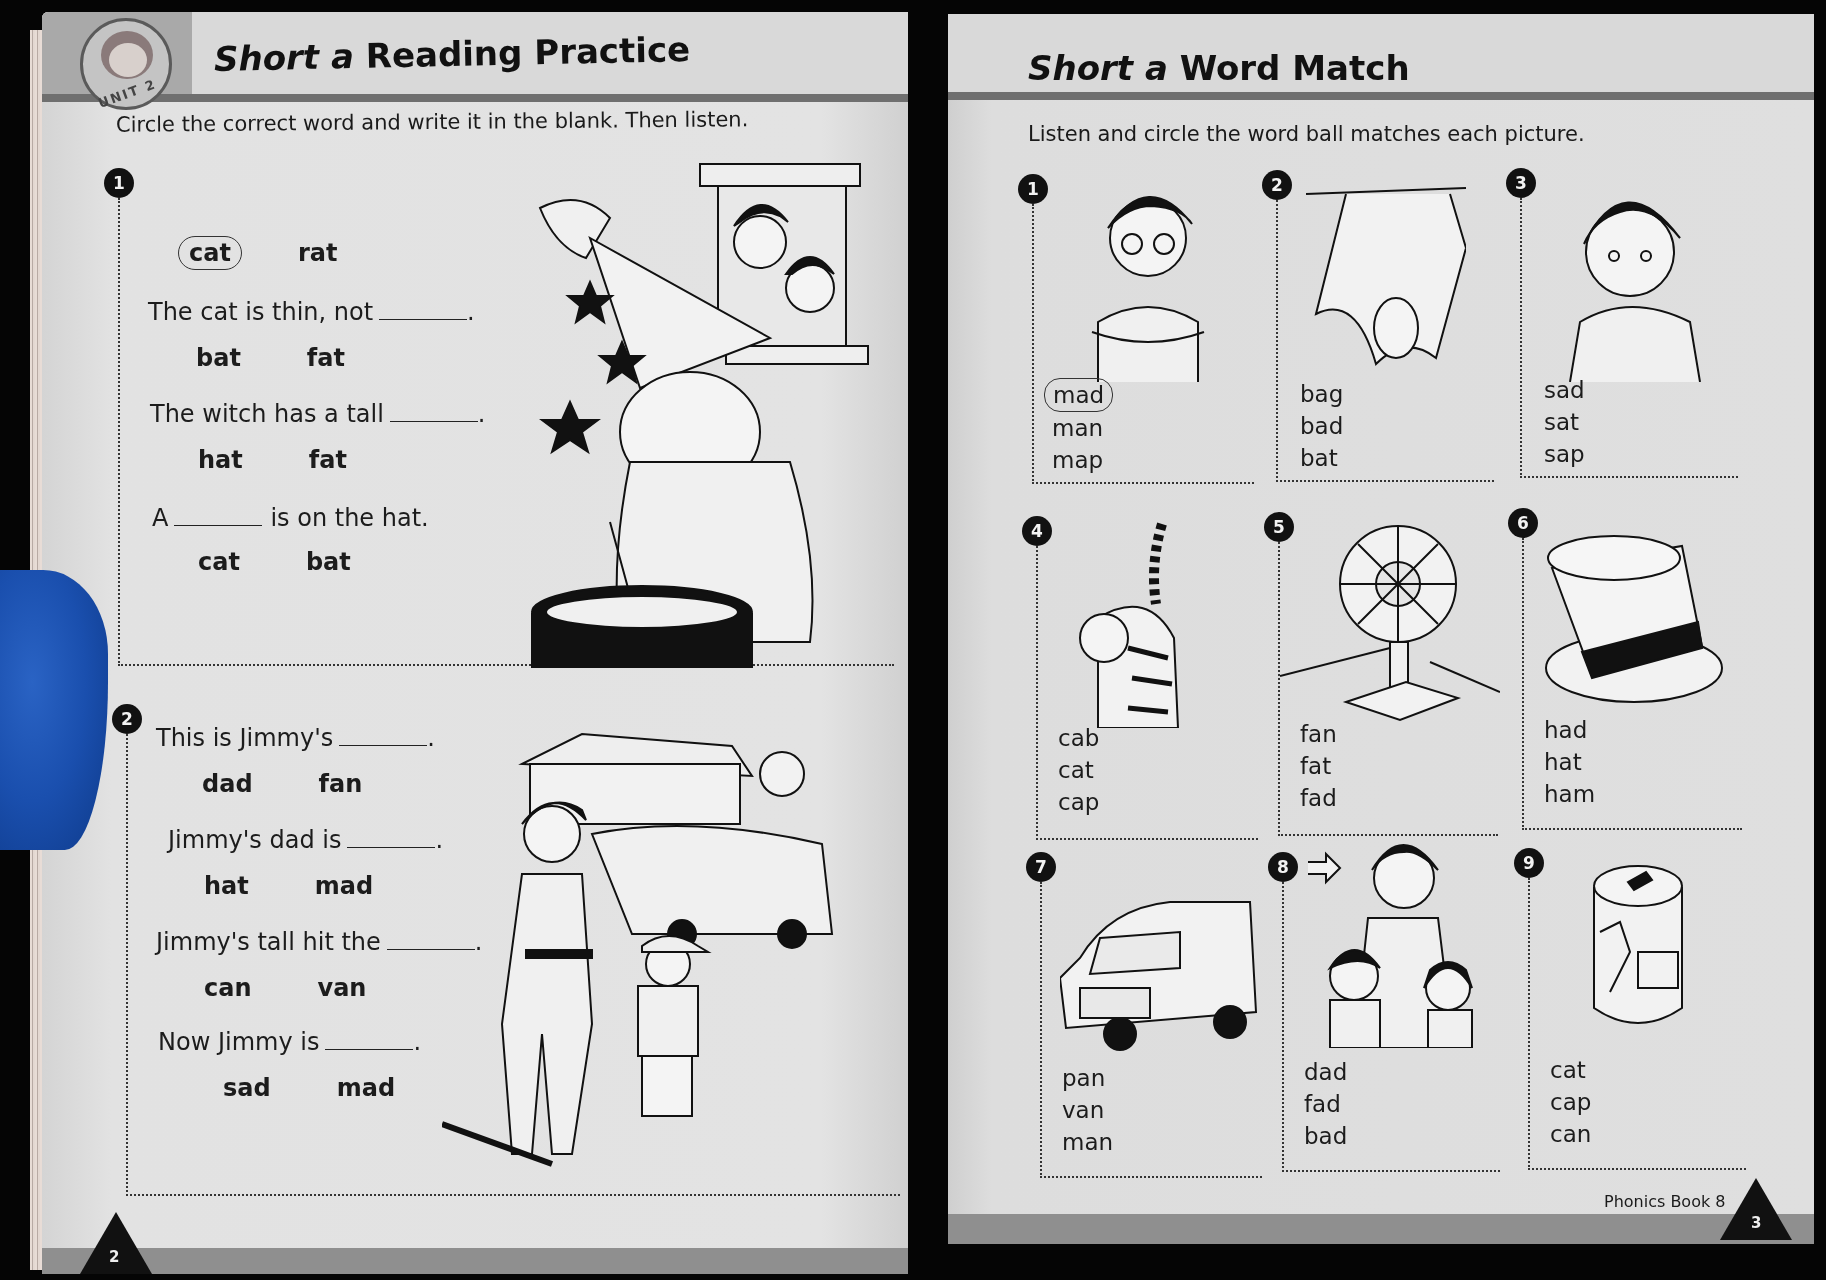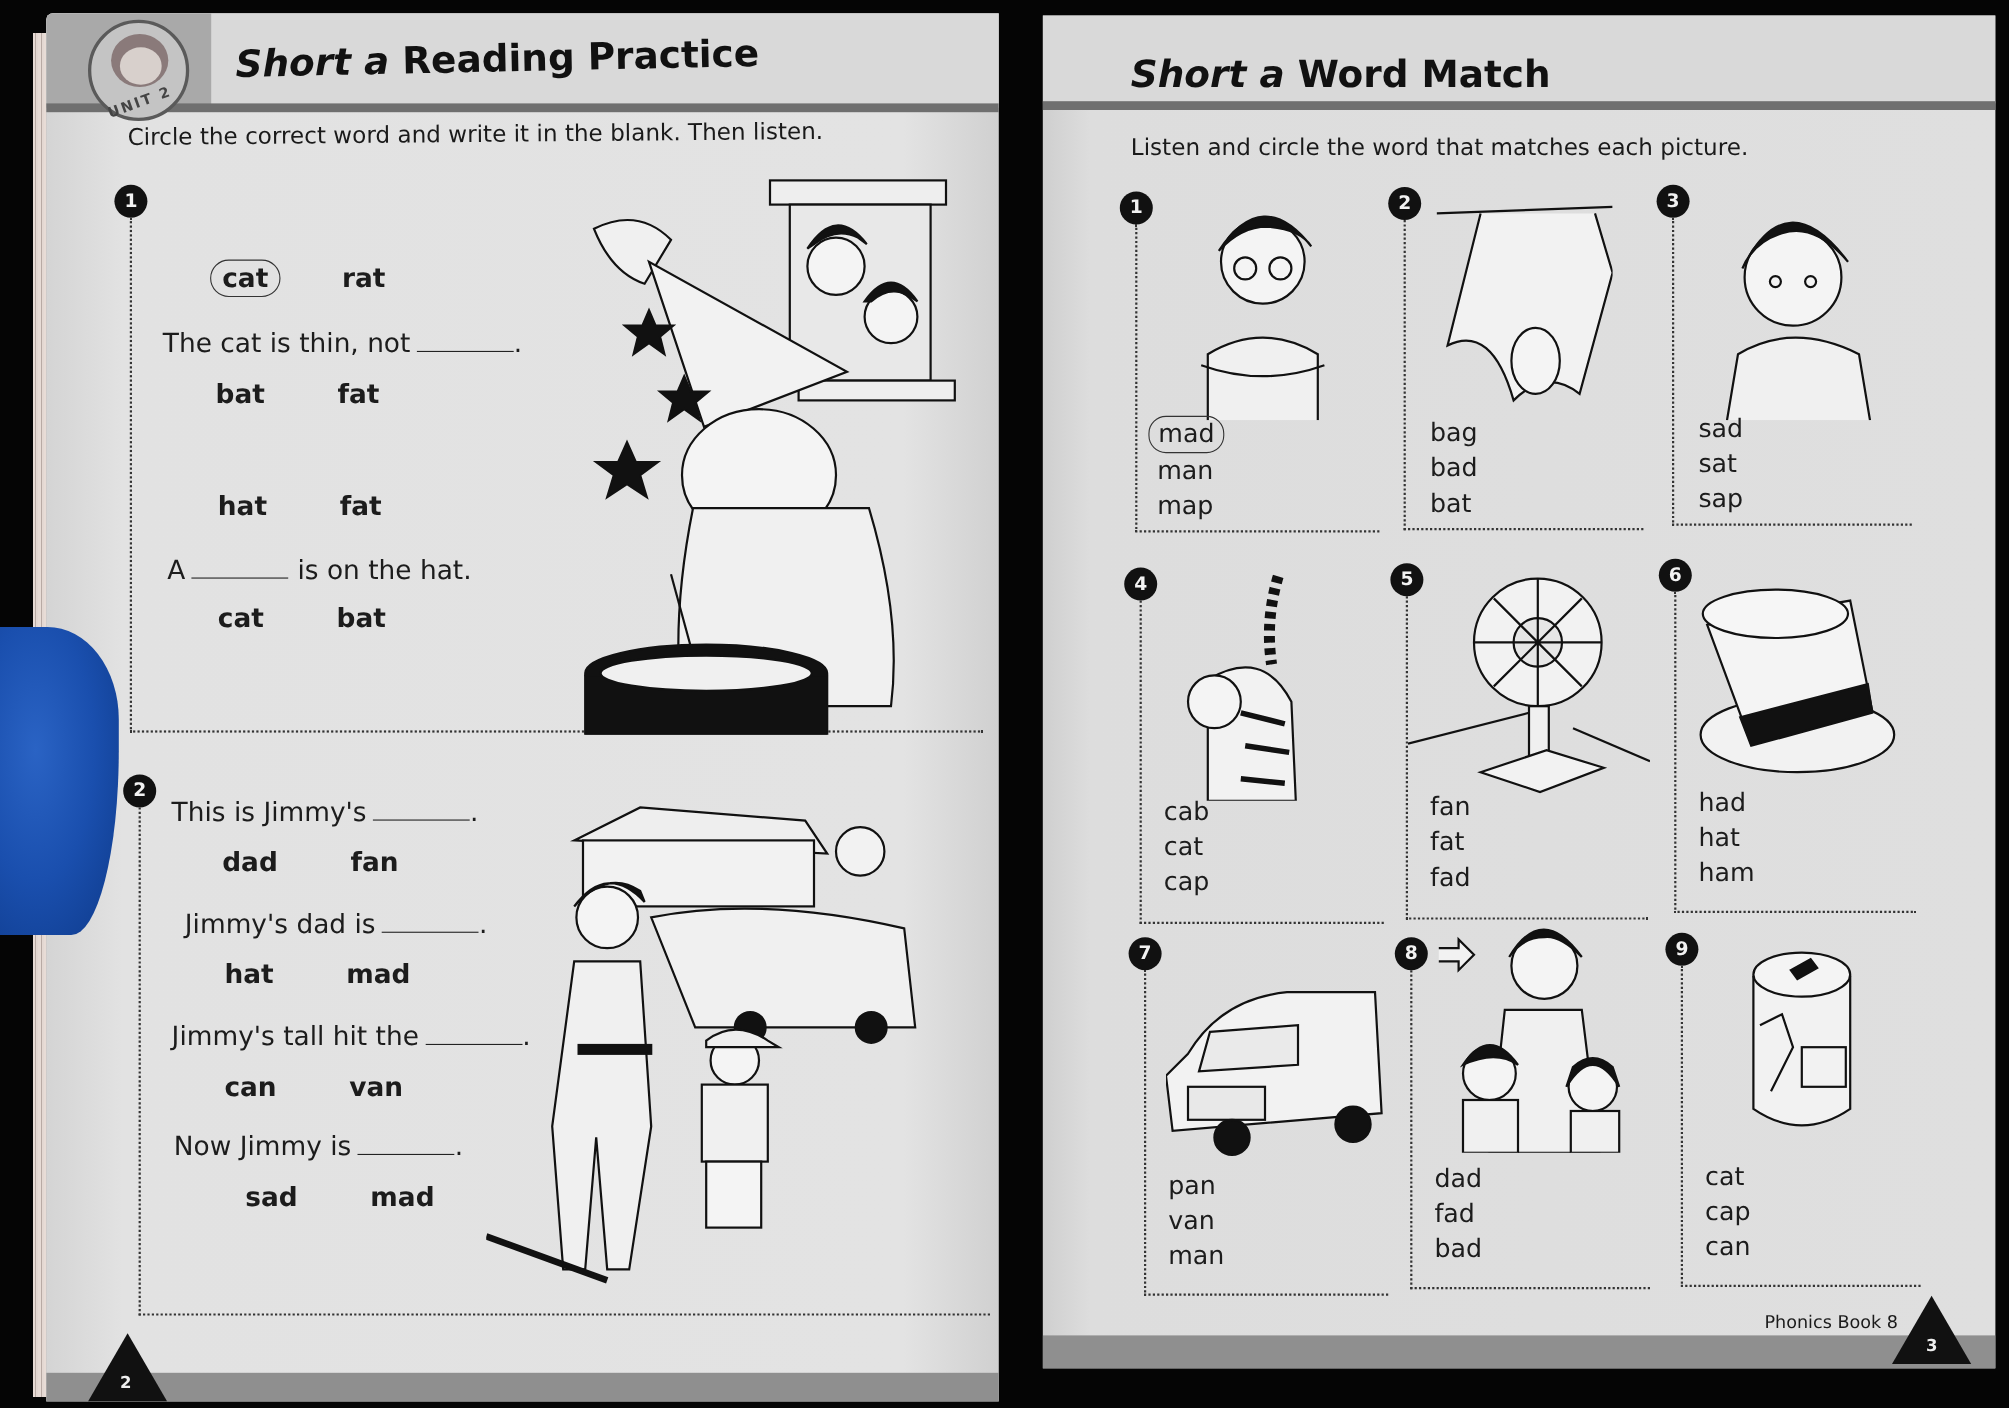--- a/index.html
+++ b/index.html
@@ -78,31 +78,34 @@
   </div>
 
   <div class="page-title">
     <em>Short a</em><span> Reading Practice</span>
   </div>
   <div class="instructions">Circle the correct word and write it in the blank. Then listen.</div>
 
   <div class="num-badge" style="left:62px;top:156px;">1</div>
   <div class="dotted-box" style="left:76px;top:186px;width:776px;height:468px;"></div>
 
-  <div class="choices" style="left:149px;top:224px;">
+  <div class="choices" style="left:136px;top:224px;">
     <span class="circled">cat</span><span>rat</span>
   </div>
 
   <div class="sentence" style="left:106px;top:286px;">
     <span>The cat is thin, not</span><span class="blank"></span><span>.</span>
   </div>
   <div class="choices" style="left:144px;top:330px;">
     <span>bat</span><span>fat</span>
   </div>
 
+  <div class="sentence" style="left:108px;top:388px;">
+    <span>The witch has a tall</span><span class="blank"></span><span>.</span>
+  </div>
   <div class="choices" style="left:146px;top:432px;">
     <span>hat</span><span>fat</span>
   </div>
 
   <div class="sentence" style="left:110px;top:492px;">
     <span>A</span><span class="blank" style="margin-right:8px;"></span><span>is on the hat.</span>
   </div>
   <div class="choices" style="left:146px;top:534px;">
     <span>cat</span><span>bat</span>
   </div>
@@ -188,21 +191,21 @@
 
 <div class="cloth"></div>
 
 <div class="page page-right">
   <div class="header-band"></div>
   <div class="header-rule"></div>
 
   <div class="page-title">
     <em>Short a</em><span> Word Match</span>
   </div>
-  <div class="instructions">Listen and circle the word that matches each picture.</div>
+  <div class="instructions">Listen and circle the word ball matches each picture.</div>
 
   <div class="num-badge" style="left:70px;top:160px;">1</div>
   <div class="dotted-box" style="left:84px;top:190px;width:222px;height:280px;"></div>
   <svg class="illus" style="left:130px;top:168px;" width="140" height="200" viewBox="0 0 140 200">
     <g fill="none" stroke="#111" stroke-width="2">
       <circle cx="70" cy="56" r="38" fill="#f4f4f4"></circle>
       <path d="M30 46 q40 -60 84 -4 q-10 -16 -40 -18 q-24 0 -44 22z" fill="#111"></path>
       <circle cx="54" cy="62" r="10"></circle>
         <circle cx="86" cy="62" r="10"></circle>
       <path d="M20 200 l0 -60 q50 -30 100 0 l0 60" fill="#f0f0f0"></path>

